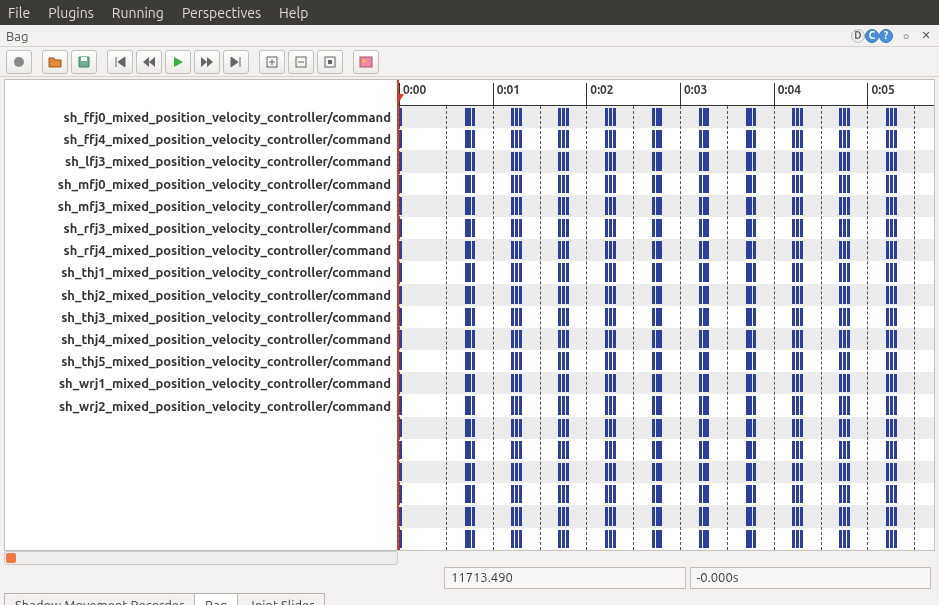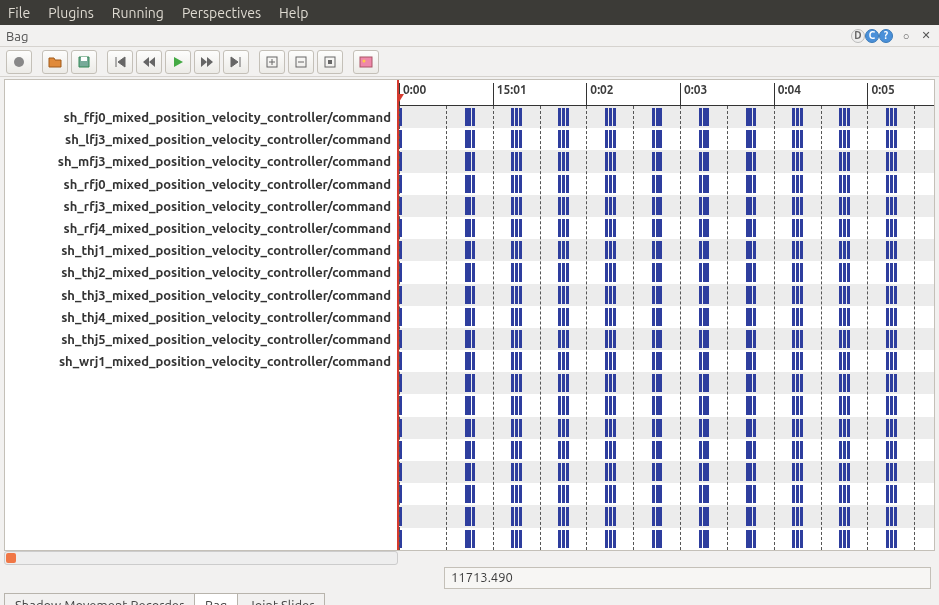--- a/index.html
+++ b/index.html
@@ -311,37 +311,39 @@
         <rect x="1" y="2" width="12" height="10" fill="#e8a" stroke="#a56"></rect>
         <circle cx="5" cy="6" r="1.5" fill="#fc4"></circle>
       </svg>
   </div>
 </div>
 
 <div class="main-area">
   <div class="timeline-row">
     <div class="topics-col" id="topics-col">
         <div class="topic-row">sh_ffj0_mixed_position_velocity_controller/command</div>
+        <div class="topic-row">sh_ffj4_mixed_position_velocity_controller/command</div>
         <div class="topic-row">sh_lfj3_mixed_position_velocity_controller/command</div>
+        <div class="topic-row">sh_mfj0_mixed_position_velocity_controller/command</div>
         <div class="topic-row">sh_mfj3_mixed_position_velocity_controller/command</div>
-        <div class="topic-row">sh_rfj0_mixed_position_velocity_controller/command</div>
         <div class="topic-row">sh_rfj3_mixed_position_velocity_controller/command</div>
         <div class="topic-row">sh_rfj4_mixed_position_velocity_controller/command</div>
         <div class="topic-row">sh_thj1_mixed_position_velocity_controller/command</div>
         <div class="topic-row">sh_thj2_mixed_position_velocity_controller/command</div>
         <div class="topic-row">sh_thj3_mixed_position_velocity_controller/command</div>
         <div class="topic-row">sh_thj4_mixed_position_velocity_controller/command</div>
         <div class="topic-row">sh_thj5_mixed_position_velocity_controller/command</div>
         <div class="topic-row">sh_wrj1_mixed_position_velocity_controller/command</div>
+        <div class="topic-row">sh_wrj2_mixed_position_velocity_controller/command</div>
       </div>
     <div class="tracks-col">
       <div class="playhead"></div>
       <div class="time-ruler" id="time-ruler">
           <div class="tick-major" style="left: 0px;">0:00</div>
-          <div class="tick-major" style="left: 93.6842px;">15:01</div>
+          <div class="tick-major" style="left: 93.6842px;">0:01</div>
           <div class="tick-major" style="left: 187.368px;">0:02</div>
           <div class="tick-major" style="left: 281.053px;">0:03</div>
           <div class="tick-major" style="left: 374.737px;">0:04</div>
           <div class="tick-major" style="left: 468.421px;">0:05</div>
         </div>
       <div class="tick-minor-container" id="minor-ticks">
           <div class="tick-minor" style="left: 0px;"></div>
           <div class="tick-minor" style="left: 46.8421px;"></div>
           <div class="tick-minor" style="left: 93.6842px;"></div>
           <div class="tick-minor" style="left: 140.526px;"></div>
@@ -1020,19 +1022,20 @@
   </div>
 </div>
 
 <div class="scrollbar-row">
   <div class="scrollbar-thumb"></div>
 </div>
 
 <div class="status-row">
   <div class="status-left-spacer"></div>
   <div class="status-cell">11713.490</div>
+  <div class="status-cell">-0.000s</div>
 </div>
 
 <div class="tabs-row">
   <div class="tab">Shadow Movement Recorder</div>
   <div class="tab active">Bag</div>
   <div class="tab">Joint Slider</div>
 </div>
 
 </body></html>

